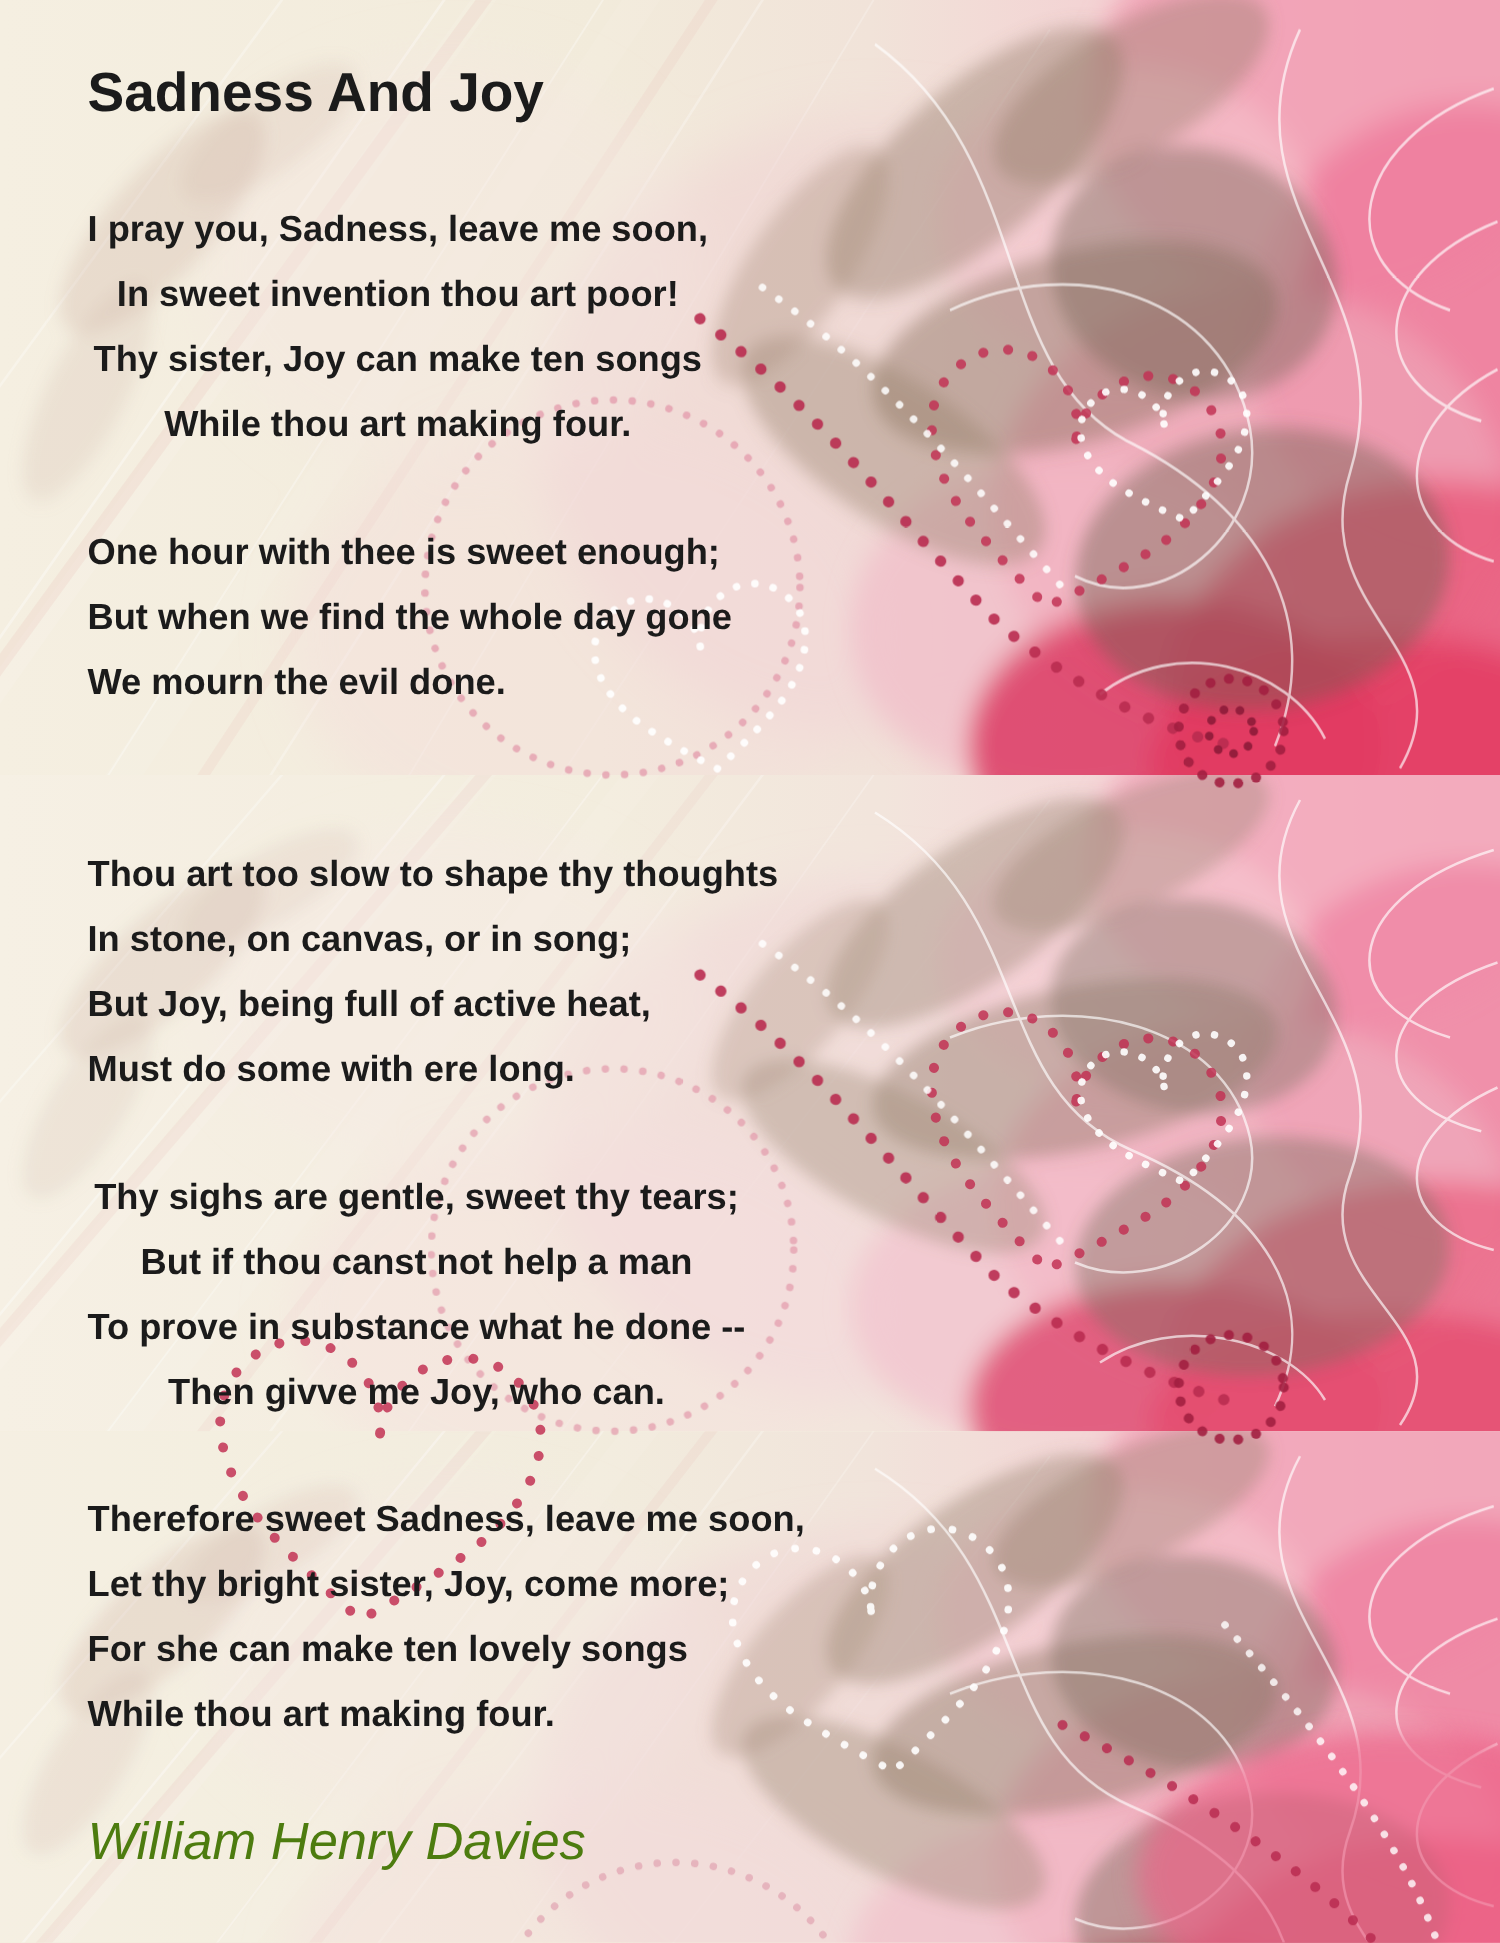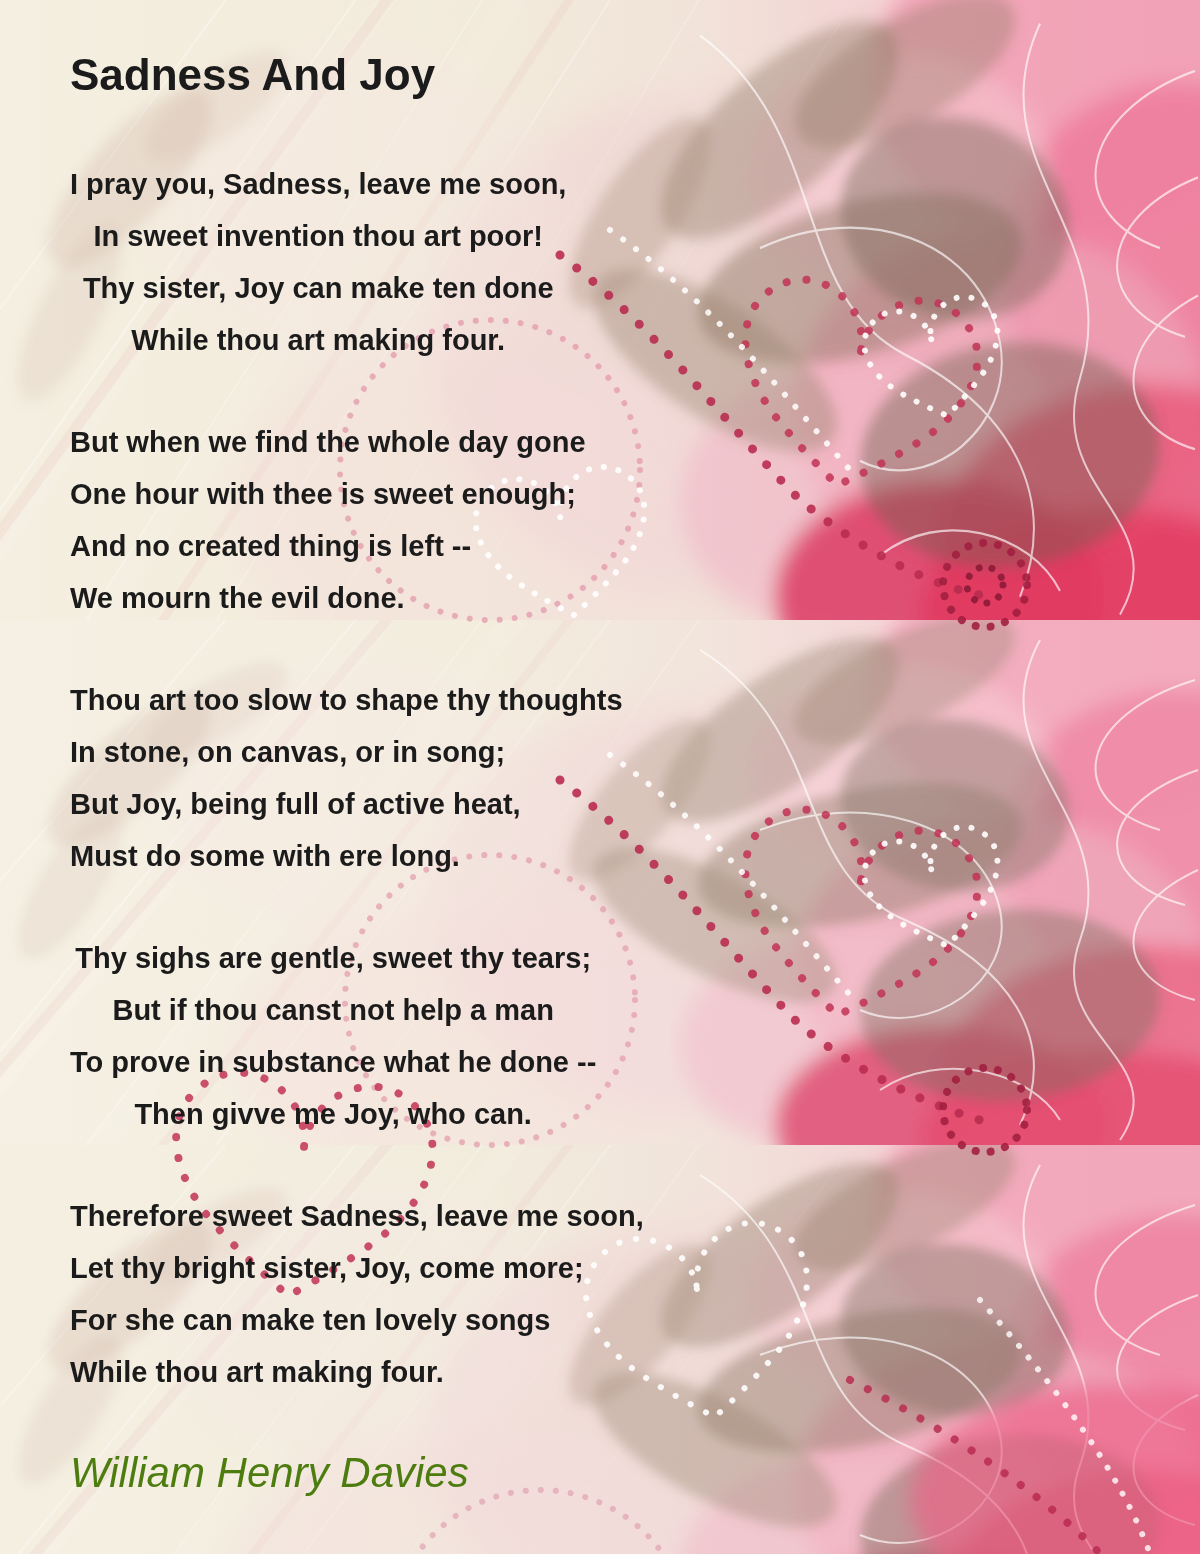--- a/index.html
+++ b/index.html
@@ -178,28 +178,27 @@
     </g>
   </svg>
 
   <div class="textlayer">
 
     <div class="title">Sadness And Joy</div>
 
     <div class="stanza stanza-1">
       <div>I pray you, Sadness, leave me soon,</div>
       <div>In sweet invention thou art poor!</div>
-      <div>Thy sister, Joy can make ten done</div>
+      <div>Thy sister, Joy can make ten songs</div>
       <div>While thou art making four.</div>
     </div>
 
     <div class="stanza stanza-2">
+      <div>One hour with thee is sweet enough;</div>
       <div>But when we find the whole day gone</div>
-      <div>One hour with thee is sweet enough;</div>
-      <div>And no created thing is left --</div>
       <div>We mourn the evil done.</div>
     </div>
 
     <div class="stanza stanza-3">
       <div>Thou art too slow to shape thy thoughts</div>
       <div>In stone, on canvas, or in song;</div>
       <div>But Joy, being full of active heat,</div>
       <div>Must do some with ere long.</div>
     </div>
 

